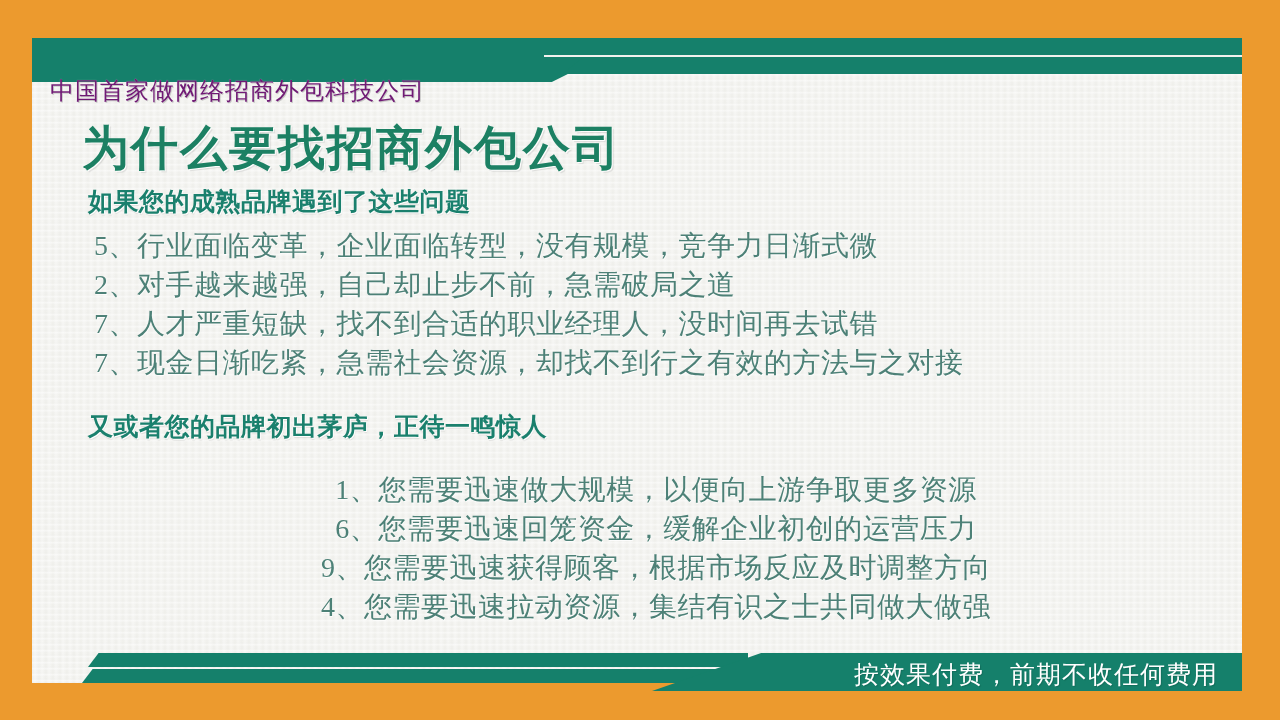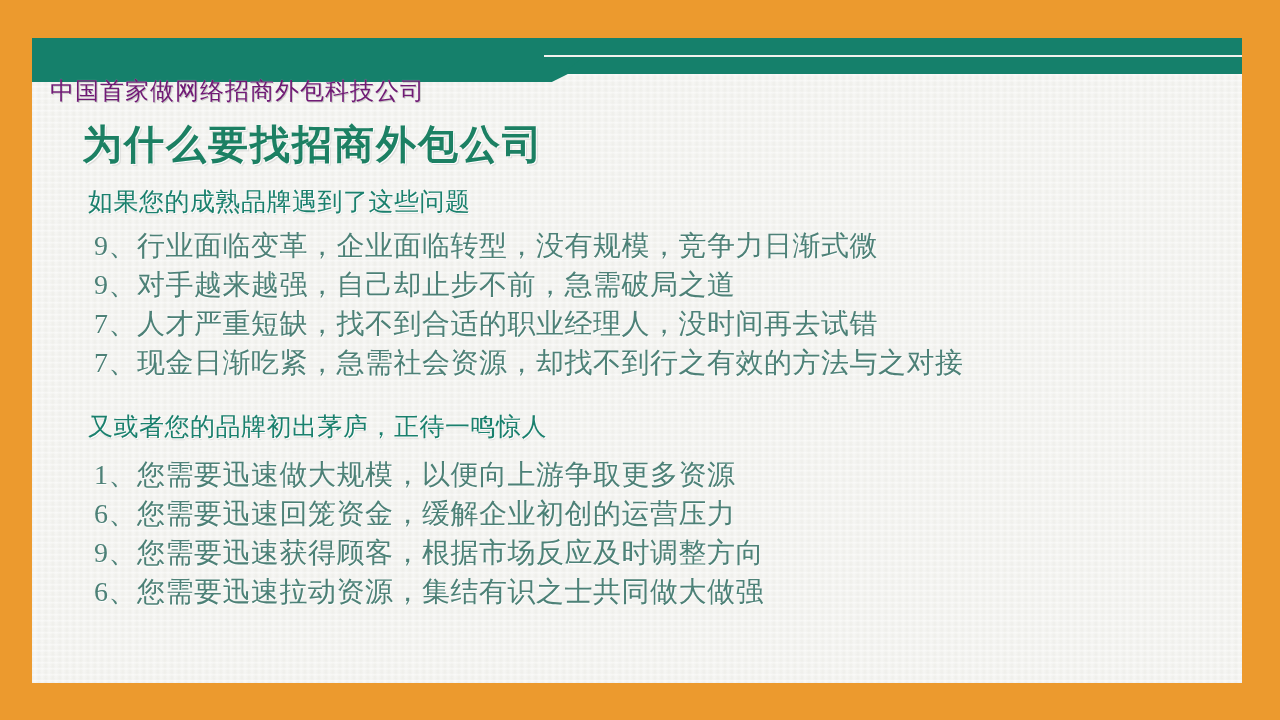--- a/index.html
+++ b/index.html
@@ -112,41 +112,41 @@
     left: 32px;
     top: 92px;
     width: 1210px;
     height: 545px;
   }
 
   .main-title {
     position: absolute;
     left: 50px;
     top: 25px;
-    font-size: 40px;
+    font-size: 47px;
     font-weight: bold;
     color: #1c8063;
     letter-spacing: 2px;
     text-shadow:
       1px 1px 0 rgba(255,255,255,0.95),
       2px 2px 1px rgba(0,0,0,0.10);
     white-space: nowrap;
   }
 
   .section {
     position: absolute;
     left: 56px;
     width: 1130px;
   }
   .section-1 { top: 93px; }
   .section-2 { top: 318px; }
 
   .section-heading {
     font-size: 25px;
-    font-weight: normal;
+    font-weight: bold;
     color: #1a806d;
     letter-spacing: 0.5px;
     text-shadow:
       1px 1px 0 rgba(255,255,255,0.95),
       1px 2px 1px rgba(0,0,0,0.09);
     white-space: nowrap;
     margin: 0 0 8px 0;
   }
 
   .item-list {
@@ -157,21 +157,21 @@
   .item-list li {
     font-family: "Liberation Serif", "DejaVu Serif", serif;
     font-size: 28px;
     line-height: 39px;
     color: #4d8177;
     letter-spacing: 0.5px;
     white-space: nowrap;
     text-shadow: 0.5px 0.5px 0 rgba(255,255,255,0.8);
   }
   .section-1 .item-list { margin-left: 6px; }
-  .section-2 .item-list { margin-left: 6px; margin-top: 12px; }
+  .section-2 .item-list { margin-left: 6px; margin-top: 27px; text-align: center; }
 
   
   .footer-band {
     position: absolute;
     left: 32px;
     top: 645px;
     width: 1210px;
     height: 45px;
   }
   .footer-thin-a {
@@ -227,33 +227,39 @@
     <div class="header-rule-bottom"></div>
   </div>
 
   <div class="content">
 
     <div class="main-title">为什么要找招商外包公司</div>
 
     <div class="section section-1">
       <div class="section-heading">如果您的成熟品牌遇到了这些问题</div>
       <ul class="item-list">
-        <li>9、行业面临变革，企业面临转型，没有规模，竞争力日渐式微</li>
-        <li>9、对手越来越强，自己却止步不前，急需破局之道</li>
+        <li>5、行业面临变革，企业面临转型，没有规模，竞争力日渐式微</li>
+        <li>2、对手越来越强，自己却止步不前，急需破局之道</li>
         <li>7、人才严重短缺，找不到合适的职业经理人，没时间再去试错</li>
         <li>7、现金日渐吃紧，急需社会资源，却找不到行之有效的方法与之对接</li>
       </ul>
     </div>
 
     <div class="section section-2">
       <div class="section-heading">又或者您的品牌初出茅庐，正待一鸣惊人</div>
       <ul class="item-list">
         <li>1、您需要迅速做大规模，以便向上游争取更多资源</li>
         <li>6、您需要迅速回笼资金，缓解企业初创的运营压力</li>
         <li>9、您需要迅速获得顾客，根据市场反应及时调整方向</li>
-        <li>6、您需要迅速拉动资源，集结有识之士共同做大做强</li>
+        <li>4、您需要迅速拉动资源，集结有识之士共同做大做强</li>
       </ul>
     </div>
 
   </div>
 
+  <div class="footer-band">
+    <div class="footer-thin-a"></div>
+    <div class="footer-thin-b"></div>
+    <div class="footer-block"></div>
+    <div class="footer-text">按效果付费，前期不收任何费用</div>
+  </div>
 
 </div>
 
 </body></html>

